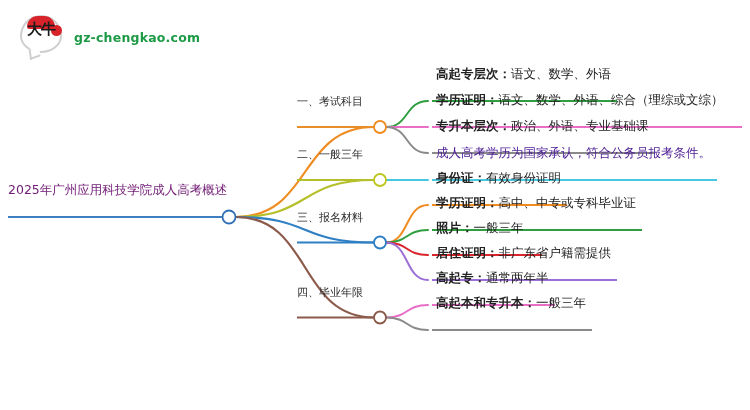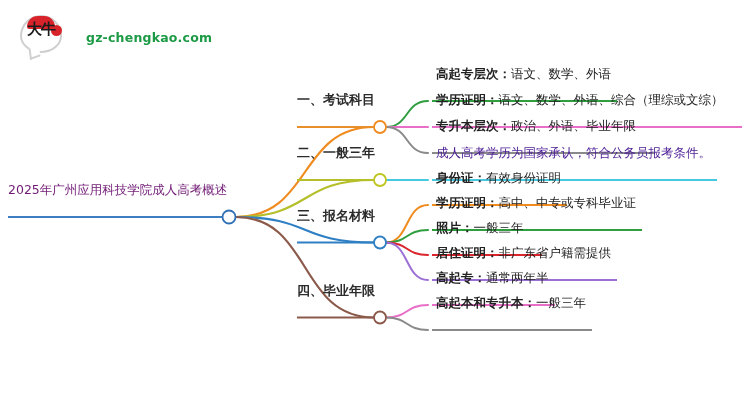--- a/index.html
+++ b/index.html
@@ -17,21 +17,21 @@
 
   
   #logo-area {
     position: absolute;
     left: 18px;
     top: 10px;
     width: 260px;
     height: 52px;
     display: flex;
     align-items: center;
-    gap: 20px;
+    gap: 8px;
   }
   #logo-mark {
     position: relative;
     width: 48px;
     height: 46px;
     flex: 0 0 auto;
   }
   #logo-mark .bubble {
     position: absolute;
     left: 2px;
@@ -129,22 +129,22 @@
     transform: translateY(-100%);
     padding-bottom: 18px;
     font-family: "DejaVu Sans", "Liberation Sans", sans-serif;
   }
   .root-label {
     font-size: 12.5px;
     font-weight: normal;
     color: #701a75;
   }
   .branch-label {
-    font-size: 13px;
-    font-weight: bold;
+    font-size: 11px;
+    font-weight: normal;
     color: #2b2b2b;
   }
   .leaf-label {
     font-size: 12.5px;
     color: #222;
   }
   .leaf-label .lead {
     font-weight: bold;
   }
   .leaf-label.plain {
@@ -202,21 +202,21 @@
       <line x1="432" y1="280" x2="617" y2="280" stroke="#9c6fd6" stroke-width="1.8"></line>
       <circle cx="380" cy="317.5" r="6" fill="#ffffff" stroke="#8b5a4a" stroke-width="1.8"></circle>
       <line x1="432" y1="305" x2="555" y2="305" stroke="#e86ec8" stroke-width="1.8"></line>
       <line x1="432" y1="330" x2="592" y2="330" stroke="#8a8a8a" stroke-width="1.8"></line>
     </svg>
   <div id="labels">
       <div class="node-label root-label" style="left: 8px; top: 217px;">2025年广州应用科技学院成人高考概述</div>
       <div class="node-label branch-label" style="left: 297px; top: 127px;">一、考试科目</div>
       <div class="node-label leaf-label" style="left: 436px; top: 101px;"><span class="lead">高起专层次：</span><span>语文、数学、外语</span></div>
       <div class="node-label leaf-label" style="left: 436px; top: 127px;"><span class="lead">学历证明：</span><span>语文、数学、外语、综合（理综或文综）</span></div>
-      <div class="node-label leaf-label" style="left: 436px; top: 153px;"><span class="lead">专升本层次：</span><span>政治、外语、毕业年限</span></div>
+      <div class="node-label leaf-label" style="left: 436px; top: 153px;"><span class="lead">专升本层次：</span><span>政治、外语、专业基础课</span></div>
       <div class="node-label branch-label" style="left: 297px; top: 180px;">二、一般三年</div>
       <div class="node-label leaf-label plain" style="left: 436px; top: 180px;"><span>成人高考学历为国家承认，符合公务员报考条件。</span></div>
       <div class="node-label branch-label" style="left: 297px; top: 242.5px;">三、报名材料</div>
       <div class="node-label leaf-label" style="left: 436px; top: 205px;"><span class="lead">身份证：</span><span>有效身份证明</span></div>
       <div class="node-label leaf-label" style="left: 436px; top: 230px;"><span class="lead">学历证明：</span><span>高中、中专或专科毕业证</span></div>
       <div class="node-label leaf-label" style="left: 436px; top: 255px;"><span class="lead">照片：</span><span>一般三年</span></div>
       <div class="node-label leaf-label" style="left: 436px; top: 280px;"><span class="lead">居住证明：</span><span>非广东省户籍需提供</span></div>
       <div class="node-label branch-label" style="left: 297px; top: 317.5px;">四、毕业年限</div>
       <div class="node-label leaf-label" style="left: 436px; top: 305px;"><span class="lead">高起专：</span><span>通常两年半</span></div>
       <div class="node-label leaf-label" style="left: 436px; top: 330px;"><span class="lead">高起本和专升本：</span><span>一般三年</span></div>

